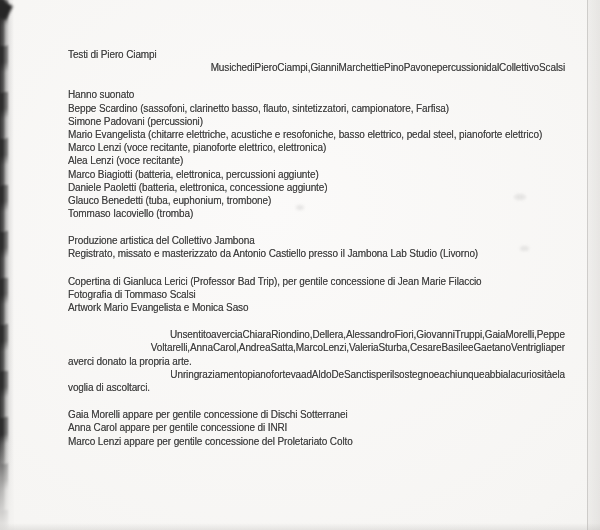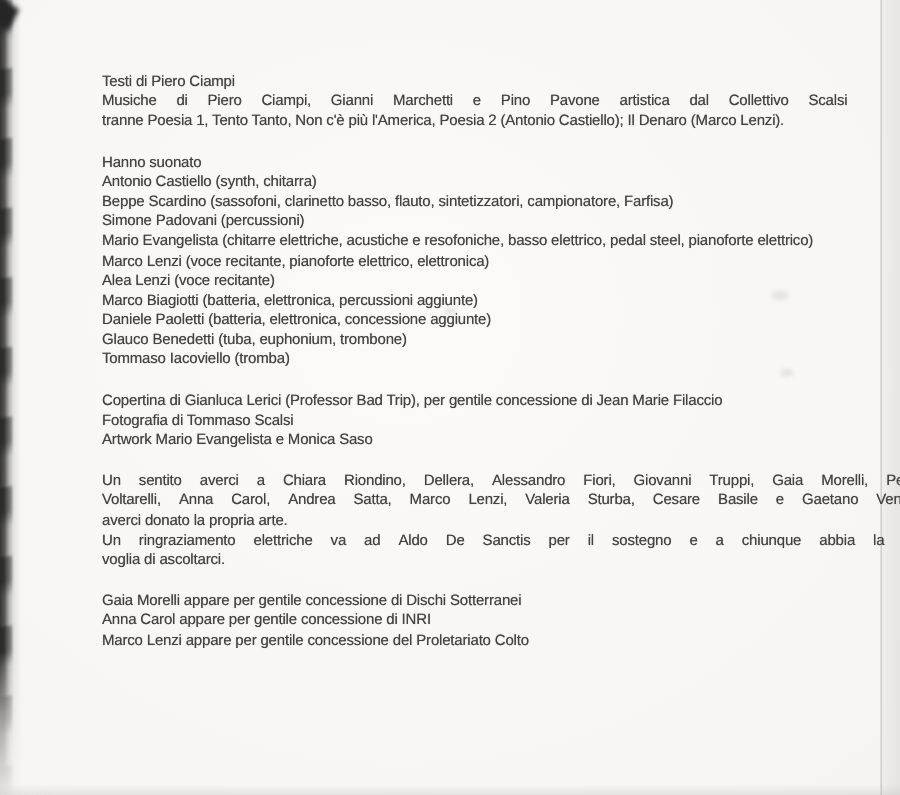--- a/index.html
+++ b/index.html
@@ -53,21 +53,21 @@
   .speck.s3{left:296px;top:205px;width:8px;height:5px;}
 
   .notes{
     position:absolute;left:68px;top:48px;width:497px;
     font-size:10px;line-height:13.2px;letter-spacing:-0.12px;
     color:#424242;
     text-shadow:0 0 .5px rgba(66,66,66,.65);
   }
   .para{margin:0 0 14px 0;}
   .ln{white-space:pre;height:13.2px;}
-  .ln.sp{display:flex;justify-content:space-between;white-space:nowrap;gap:12px;}
+  .ln.sp{display:flex;justify-content:flex-end;white-space:nowrap;}
 </style>
 </head>
 <body>
 
 <div class="scan">
   <div class="spine"></div>
   <div class="corner-notch"></div>
   <div class="edge-right"></div>
   <div class="edge-bottom"></div>
   <div class="speck s1"></div>
@@ -79,39 +79,41 @@
         <div class="ln sp">
           <span>Musiche</span>
           <span>di</span>
           <span>Piero</span>
           <span>Ciampi,</span>
           <span>Gianni</span>
           <span>Marchetti</span>
           <span>e</span>
           <span>Pino</span>
           <span>Pavone</span>
-          <span>artistica</span>
+          <span>percussioni</span>
           <span>dal</span>
           <span>Collettivo</span>
           <span>Scalsi</span>
         </div>
-        <div class="ln">tranne Poesia 1, Tento Tanto, Non c'è più l'America, Poesia 2 (Antonio Castiello); Il Denaro (Marco Lenzi).</div>
       </div>
       <div class="para">
         <div class="ln">Hanno suonato</div>
-        <div class="ln">Antonio Castiello (synth, chitarra)</div>
         <div class="ln">Beppe Scardino (sassofoni, clarinetto basso, flauto, sintetizzatori, campionatore, Farfisa)</div>
         <div class="ln">Simone Padovani (percussioni)</div>
         <div class="ln">Mario Evangelista (chitarre elettriche, acustiche e resofoniche, basso elettrico, pedal steel, pianoforte elettrico)</div>
         <div class="ln">Marco Lenzi (voce recitante, pianoforte elettrico, elettronica)</div>
         <div class="ln">Alea Lenzi (voce recitante)</div>
         <div class="ln">Marco Biagiotti (batteria, elettronica, percussioni aggiunte)</div>
         <div class="ln">Daniele Paoletti (batteria, elettronica, concessione aggiunte)</div>
         <div class="ln">Glauco Benedetti (tuba, euphonium, trombone)</div>
         <div class="ln">Tommaso Iacoviello (tromba)</div>
+      </div>
+      <div class="para">
+        <div class="ln">Produzione artistica del Collettivo Jambona</div>
+        <div class="ln">Registrato, missato e masterizzato da Antonio Castiello presso il Jambona Lab Studio (Livorno)</div>
       </div>
       <div class="para">
         <div class="ln">Copertina di Gianluca Lerici (Professor Bad Trip), per gentile concessione di Jean Marie Filaccio</div>
         <div class="ln">Fotografia di Tommaso Scalsi</div>
         <div class="ln">Artwork Mario Evangelista e Monica Saso</div>
       </div>
       <div class="para">
         <div class="ln sp">
           <span>Un</span>
           <span>sentito</span>
@@ -142,21 +144,21 @@
           <span>Basile</span>
           <span>e</span>
           <span>Gaetano</span>
           <span>Ventriglia</span>
           <span>per</span>
         </div>
         <div class="ln">averci donato la propria arte.</div>
         <div class="ln sp">
           <span>Un</span>
           <span>ringraziamento</span>
-          <span>elettriche</span>
+          <span>pianoforte</span>
           <span>va</span>
           <span>ad</span>
           <span>Aldo</span>
           <span>De</span>
           <span>Sanctis</span>
           <span>per</span>
           <span>il</span>
           <span>sostegno</span>
           <span>e</span>
           <span>a</span>

